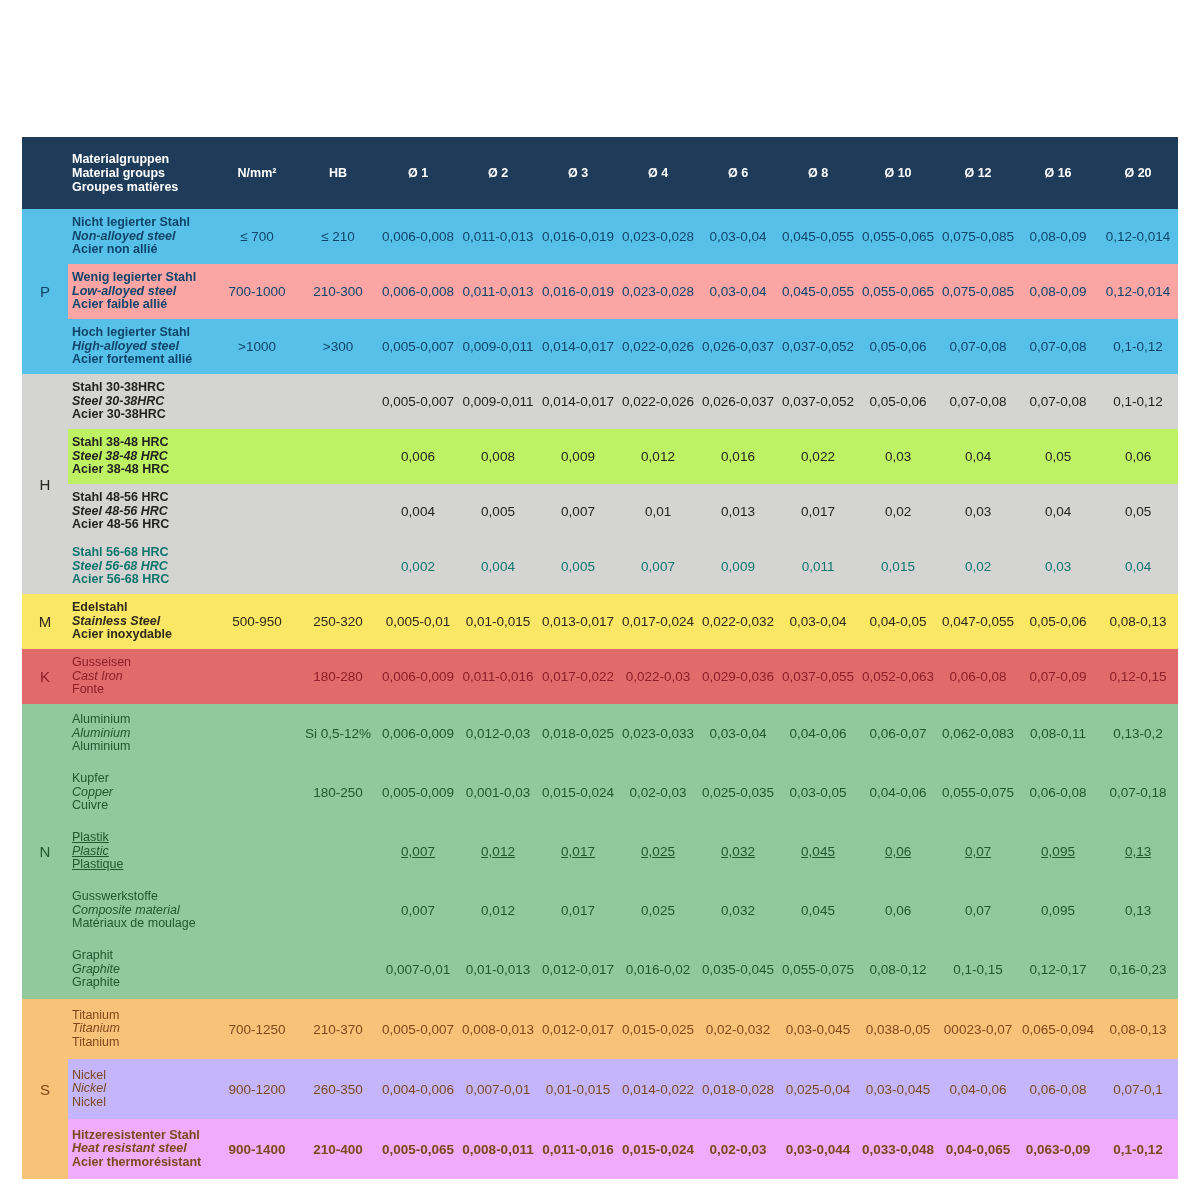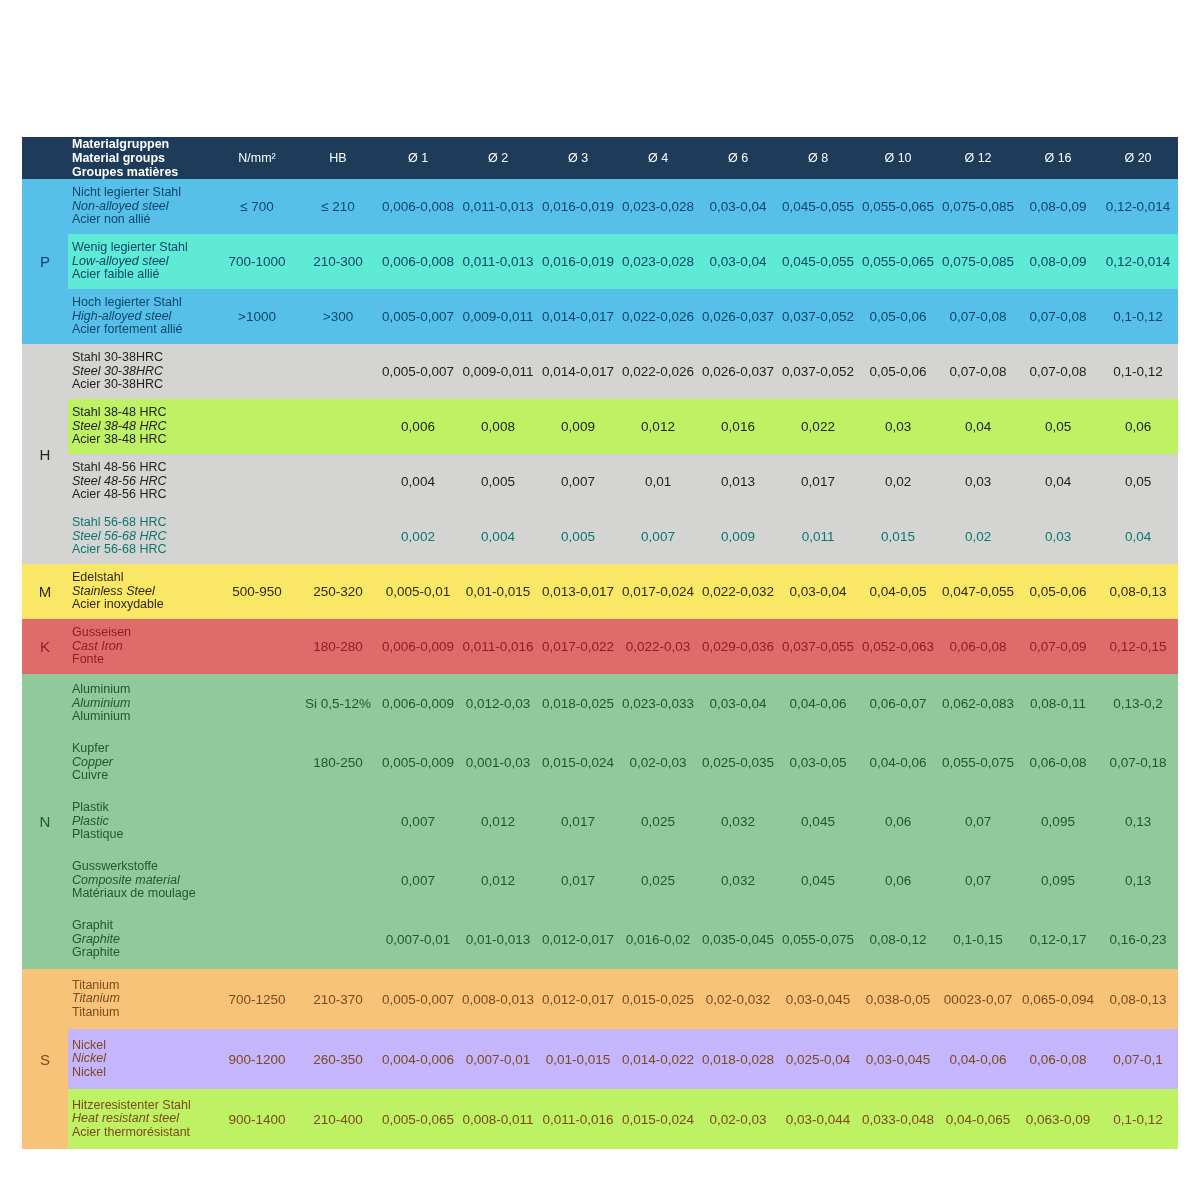--- a/index.html
+++ b/index.html
@@ -1,33 +1,33 @@
 <!DOCTYPE html>
 <html><head>
 <meta charset="utf-8">
 <style>
   html,body{margin:0;padding:0;background:#ffffff;width:1200px;height:1200px;
     font-family:"Liberation Sans",sans-serif;}
   .page{position:relative;width:1200px;height:1200px;background:#ffffff;overflow:hidden;}
   table.feed{position:absolute;left:22px;top:137px;width:1156px;border-collapse:collapse;
     table-layout:fixed;}
-  thead th{background:#1e3c59;color:#ffffff;vertical-align:middle;height:42px;padding:0;}
+  thead th{background:#1e3c59;color:#ffffff;vertical-align:middle;height:72px;padding:0;}
   th.mat{text-align:left;padding-left:50px;}
   .h-line{font-size:12.5px;line-height:14px;font-weight:bold;}
   .h-en{}
-  th.col{font-size:12.5px;font-weight:normal;text-align:center;}
+  th.col{font-size:12.5px;font-weight:bold;text-align:center;}
   tbody td{text-align:center;vertical-align:middle;font-size:13.5px;height:49px;
     padding:0 1px;overflow:hidden;}
   tr.sec-n td{height:53px;}
   tr.sec-s td{height:54px;}
   td.letter{font-size:15px;}
   td.label{text-align:left;padding:3px 2px 3px 4px;}
   .lbl{font-size:12.5px;line-height:13.5px;}
   .lbl-en{font-style:italic;}
-  tr.bold .lbl{font-weight:normal;}
+  tr.bold .lbl{font-weight:bold;}
 </style>
 </head>
 <body>
 
 <div class="page">
   <table class="feed">
     <colgroup>
       <col style="width:46px">
         <col style="width:148px">
         <col style="width:82px">
@@ -78,21 +78,21 @@
           <td>0,011-0,013</td>
           <td>0,016-0,019</td>
           <td>0,023-0,028</td>
           <td>0,03-0,04</td>
           <td>0,045-0,055</td>
           <td>0,055-0,065</td>
           <td>0,075-0,085</td>
           <td>0,08-0,09</td>
           <td>0,12-0,014</td>
         </tr>
-        <tr class="sec-p bold" style="background: #5eead4; color: rgb(16, 69, 107);">
+        <tr class="sec-p bold" style="background: #fca5a5; color: rgb(16, 69, 107);">
           <td class="label">
             <div class="lbl lbl-de">Wenig legierter Stahl</div>
             <div class="lbl lbl-en">Low-alloyed steel</div>
             <div class="lbl lbl-fr">Acier faible allié</div>
           </td>
           <td>700-1000</td>
           <td>210-300</td>
           <td>0,006-0,008</td>
           <td>0,011-0,013</td>
           <td>0,016-0,019</td>
@@ -272,21 +272,21 @@
           <td>0,001-0,03</td>
           <td>0,015-0,024</td>
           <td>0,02-0,03</td>
           <td>0,025-0,035</td>
           <td>0,03-0,05</td>
           <td>0,04-0,06</td>
           <td>0,055-0,075</td>
           <td>0,06-0,08</td>
           <td>0,07-0,18</td>
         </tr>
-        <tr class="sec-n" style="background: rgb(145, 200, 156); color: rgb(32, 89, 45);">
+        <tr class="sec-n" style="background: rgb(145, 200, 156); color: rgb(32, 89, 45); text-decoration: underline;">
           <td class="label">
             <div class="lbl lbl-de">Plastik</div>
             <div class="lbl lbl-en">Plastic</div>
             <div class="lbl lbl-fr">Plastique</div>
           </td>
           <td></td>
           <td></td>
           <td>0,007</td>
           <td>0,012</td>
           <td>0,017</td>
@@ -368,21 +368,21 @@
           <td>0,007-0,01</td>
           <td>0,01-0,015</td>
           <td>0,014-0,022</td>
           <td>0,018-0,028</td>
           <td>0,025-0,04</td>
           <td>0,03-0,045</td>
           <td>0,04-0,06</td>
           <td>0,06-0,08</td>
           <td>0,07-0,1</td>
         </tr>
-        <tr class="sec-s" style="background: #bef264; color: rgb(125, 74, 29);">
+        <tr class="sec-s" style="background: #f0abfc; color: rgb(125, 74, 29); font-weight: bold;">
           <td class="label">
             <div class="lbl lbl-de">Hitzeresistenter Stahl</div>
             <div class="lbl lbl-en">Heat resistant steel</div>
             <div class="lbl lbl-fr">Acier thermorésistant</div>
           </td>
           <td>900-1400</td>
           <td>210-400</td>
           <td>0,005-0,065</td>
           <td>0,008-0,011</td>
           <td>0,011-0,016</td>

